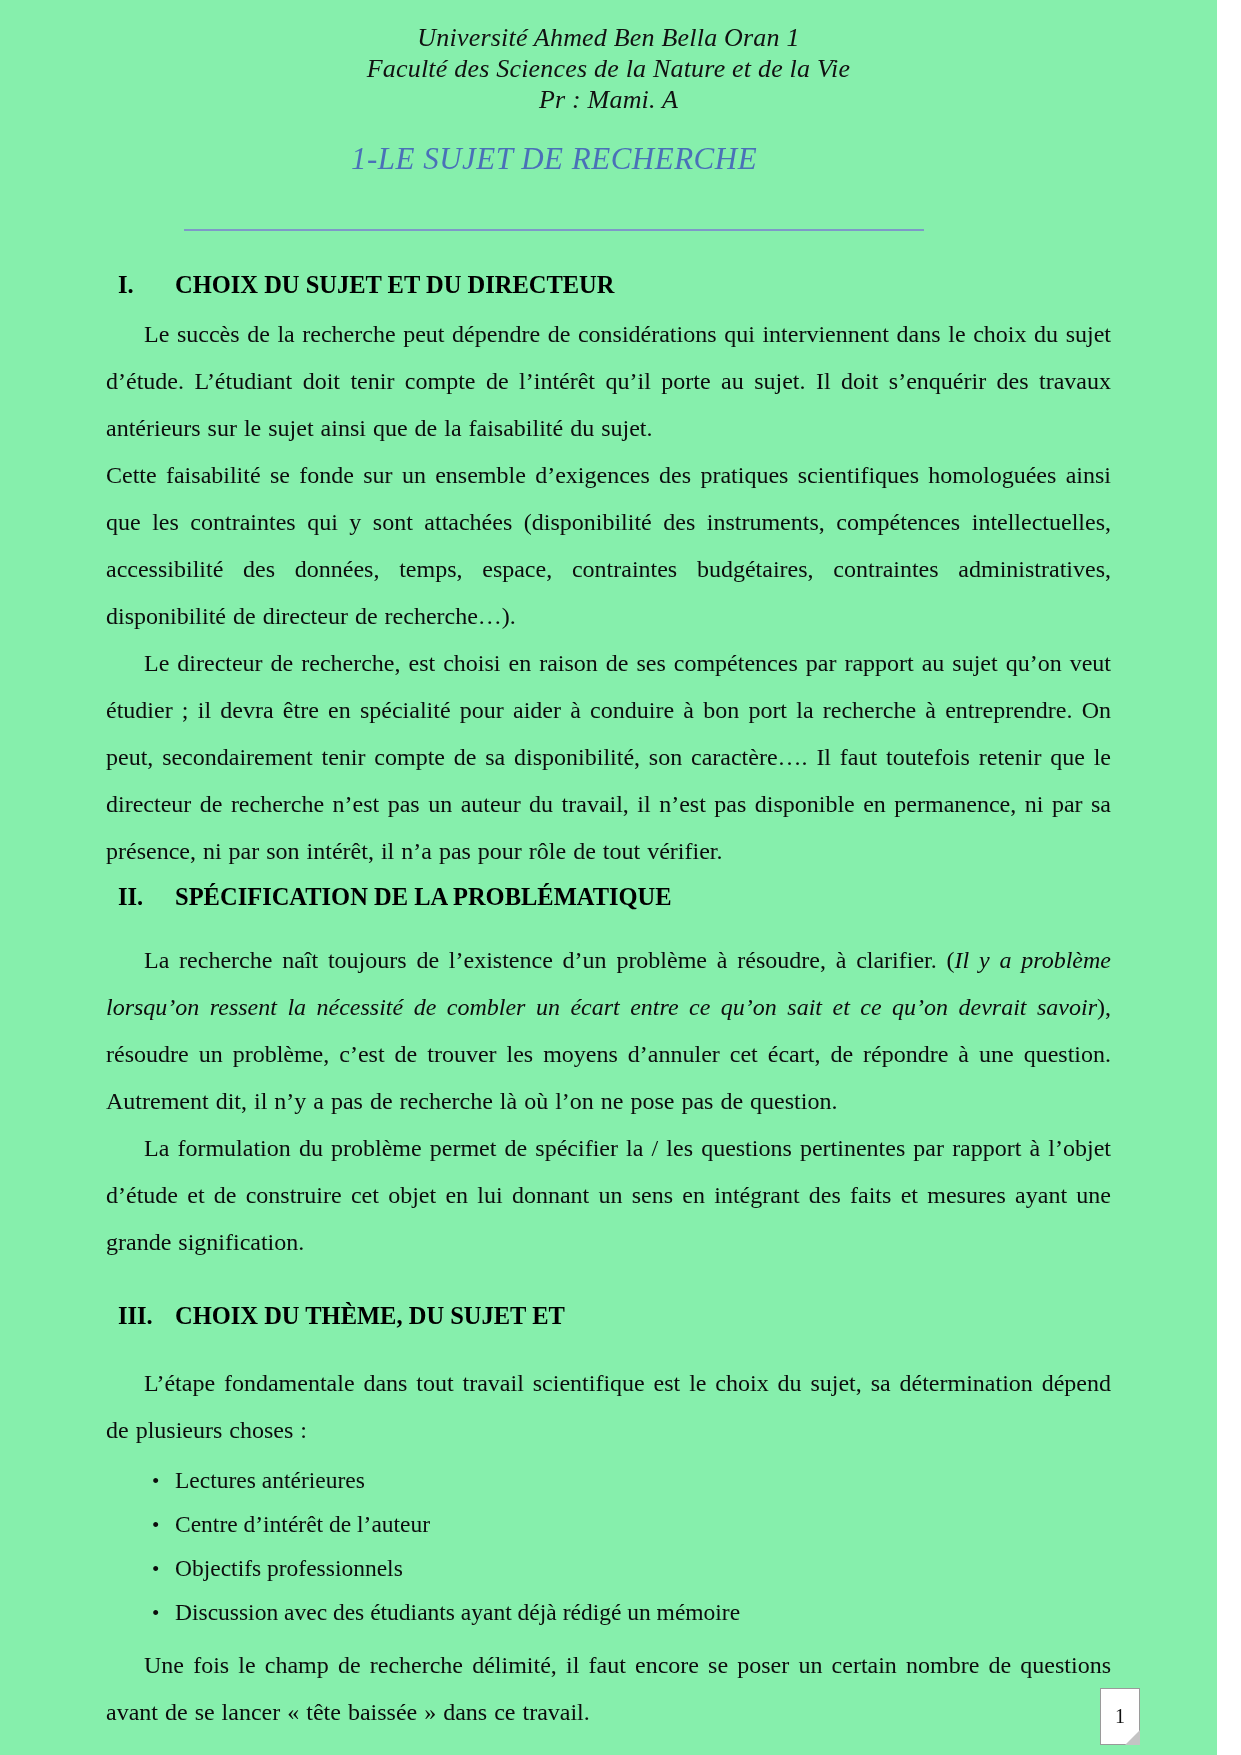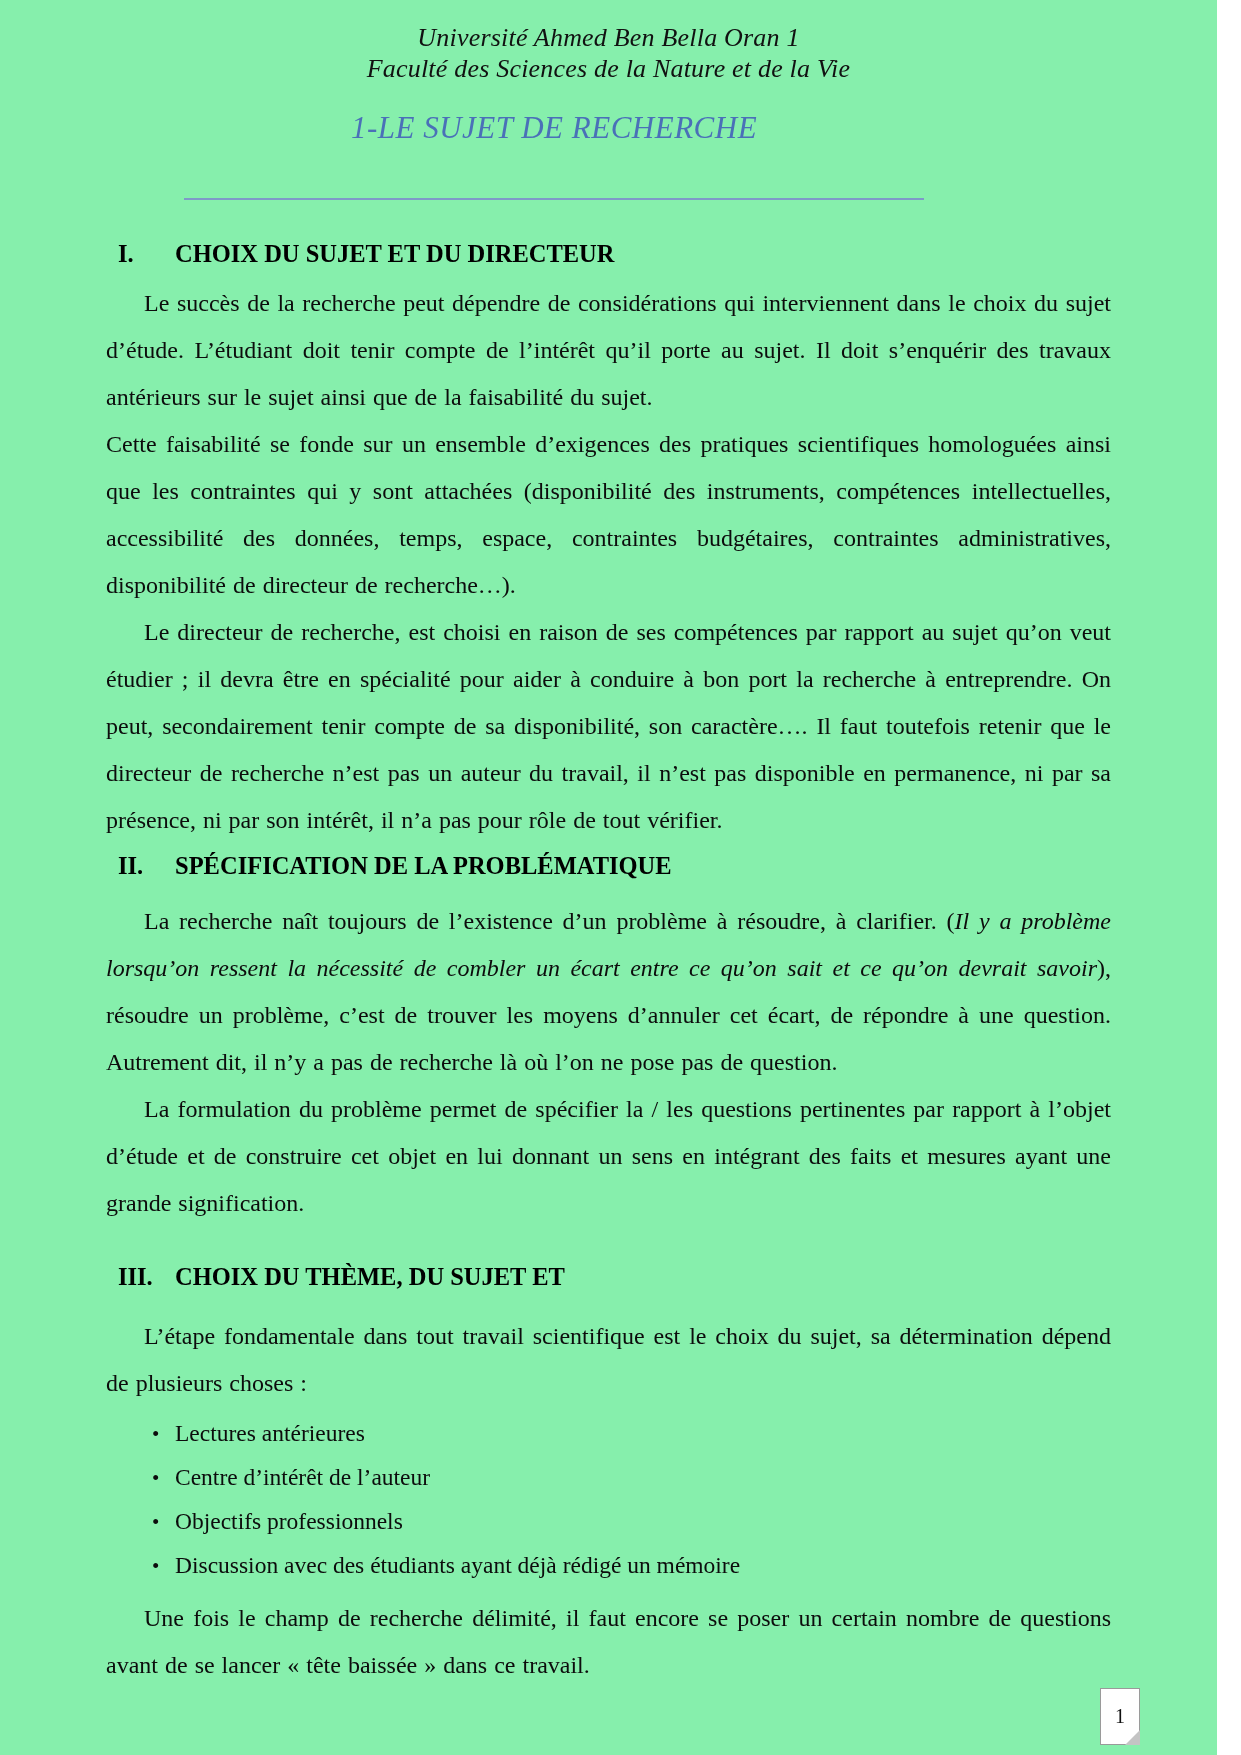--- a/index.html
+++ b/index.html
@@ -52,22 +52,22 @@
     line-height: 40px;
     color: #000;
   }
   .heading .h-num {
     width: 69px;
     padding-left: 12px;
     box-sizing: border-box;
     flex: 0 0 auto;
   }
   .heading-1 { margin-top: 34px; margin-bottom: 6px; }
-  .heading-2 { margin-top: 2px;  margin-bottom: 12px; }
-  .heading-3 { margin-top: 30px; margin-bottom: 16px; }
+  .heading-2 { margin-top: 2px;  margin-bottom: 20px; }
+  .heading-3 { margin-top: 30px; margin-bottom: 24px; }
 
   
   .para {
     margin: 0;
     font-size: 24px;
     line-height: 47px;
     text-align: justify;
     word-spacing: 1px;
   }
   .para.indent { text-indent: 38px; }
@@ -117,20 +117,21 @@
   }
 </style>
 </head>
 <body>
 
 <div class="page">
 
   <div class="doc-header">
     <div>Université Ahmed Ben Bella Oran 1</div>
     <div>Faculté des Sciences de la Nature et de la Vie</div>
+    <div>Pr : Mami. A</div>
   </div>
 
   <div class="content">
 
     <div class="title-wrap">
       <span class="doc-title">1-LE SUJET DE RECHERCHE</span>
     </div>
 
     <div class="heading heading-1">
       <span class="h-num">I.</span>

